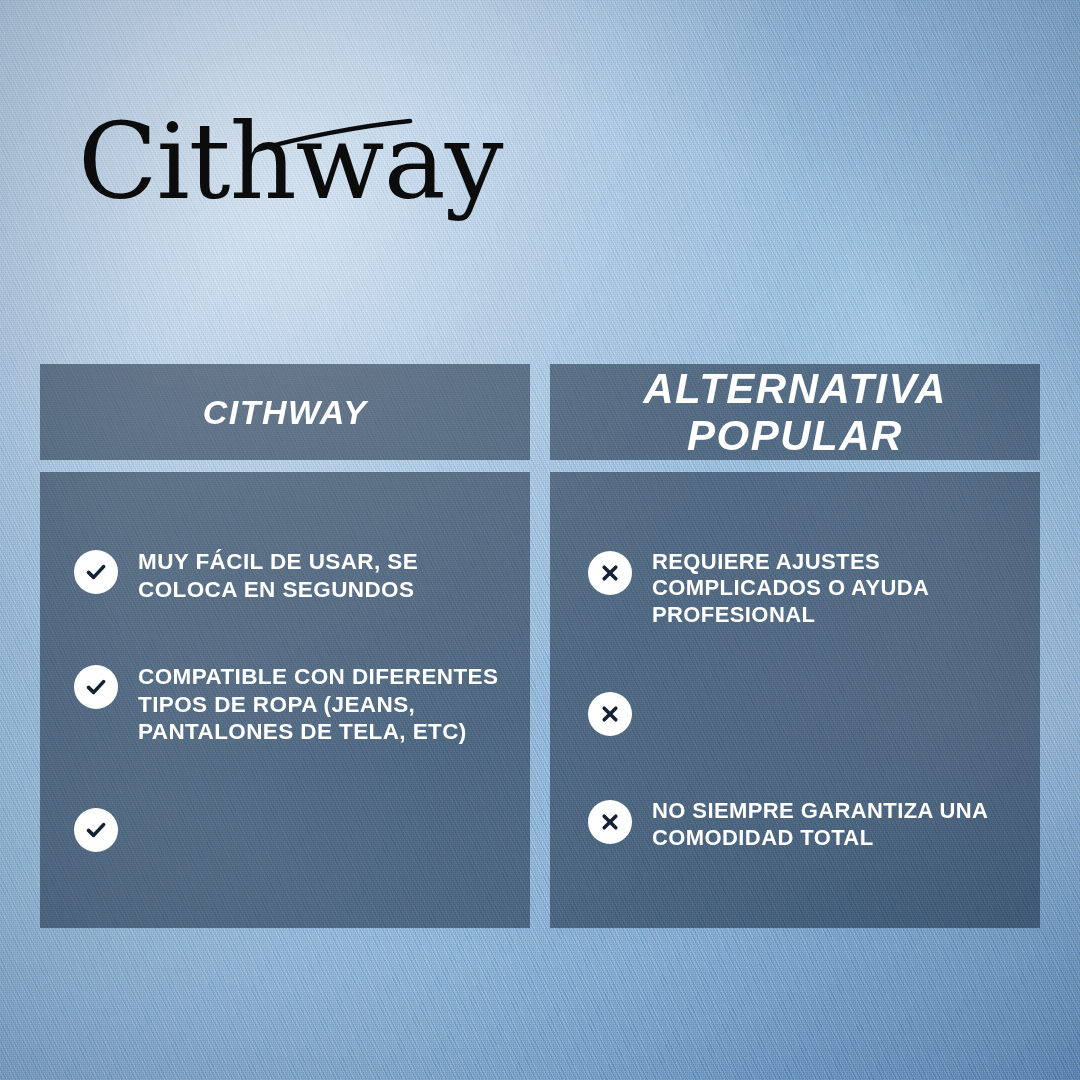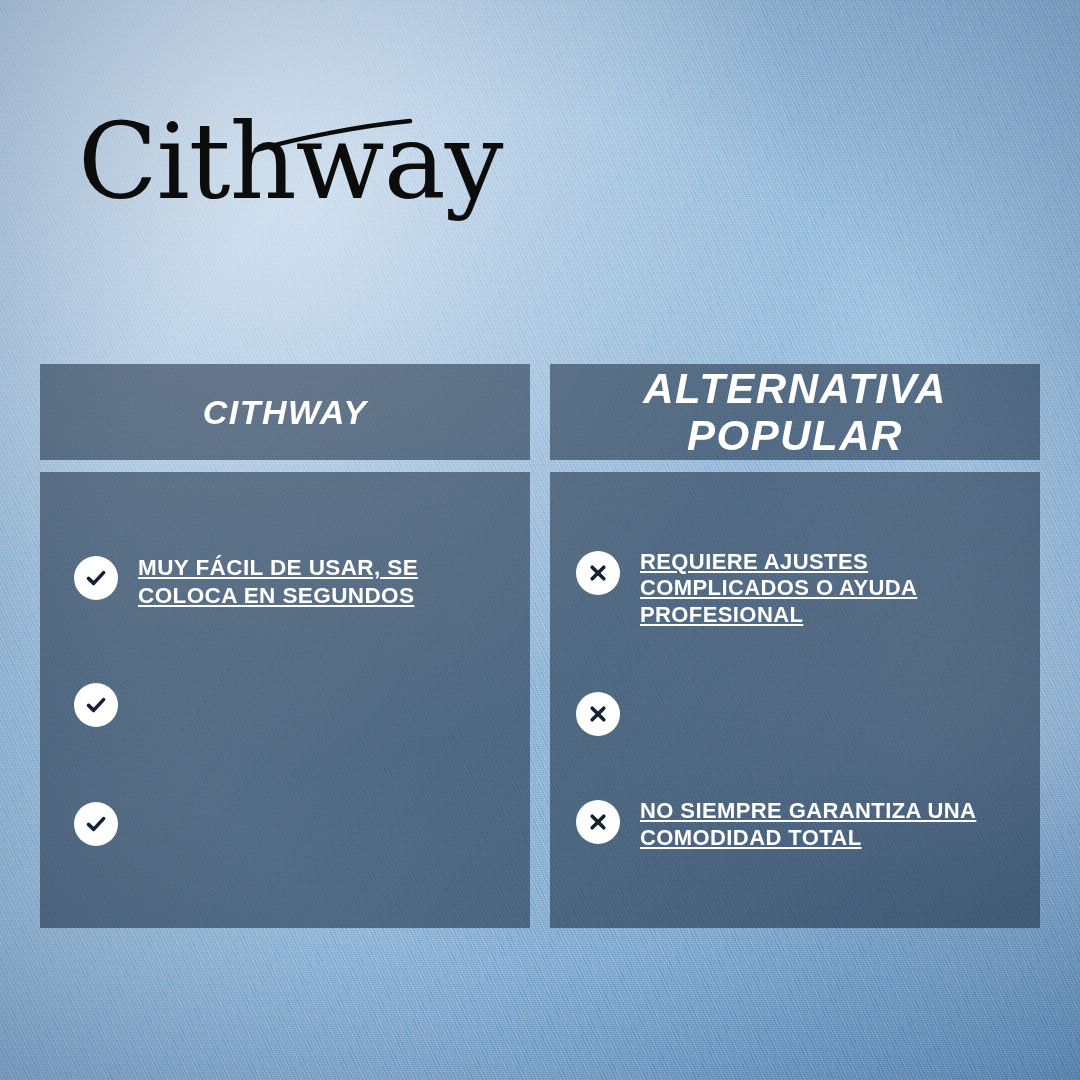--- a/index.html
+++ b/index.html
@@ -127,21 +127,21 @@
     margin-top: 12px;
     min-height: 456px;
     background: rgba(18, 33, 52, 0.52);
     padding: 46px 26px 46px 34px;
     box-sizing: border-box;
     display: flex;
     flex-direction: column;
     justify-content: space-around;
   }
   .col-body.alt {
-    padding-left: 26px;
+    padding-left: 38px;
   }
   .row {
     display: flex;
     align-items: flex-start;
     gap: 20px;
     margin: 14px 0;
   }
   .badge {
     flex: 0 0 auto;
     width: 44px;
@@ -154,21 +154,20 @@
     margin-top: 2px;
   }
   .row-text {
     color: #ffffff;
     font-family: "Liberation Sans", sans-serif;
     font-weight: bold;
     font-size: 22.5px;
     line-height: 1.22;
     letter-spacing: 0.4px;
     text-transform: uppercase;
-    text-decoration: underline;
   }
   .col.alt .row-text {
     font-size: 22px;
   }
 </style>
 </head>
 <body>
 
 <div class="canvas">
   <div class="denim-base"></div>
@@ -198,20 +197,21 @@
           </span>
           <span class="row-text">MUY FÁCIL DE USAR, SE COLOCA EN SEGUNDOS</span>
         </div>
 
         <div class="row">
           <span class="badge">
             <svg width="26" height="26" viewBox="0 0 26 26">
               <path d="M5.5 13.4 L10.6 18.4 L20.6 7.6" stroke="#122134" stroke-width="3.6" fill="none" stroke-linecap="round" stroke-linejoin="round"></path>
             </svg>
           </span>
+          <span class="row-text">COMPATIBLE CON DIFERENTES TIPOS DE ROPA (JEANS, PANTALONES DE TELA, ETC)</span>
         </div>
 
         <div class="row">
           <span class="badge">
             <svg width="26" height="26" viewBox="0 0 26 26">
               <path d="M5.5 13.4 L10.6 18.4 L20.6 7.6" stroke="#122134" stroke-width="3.6" fill="none" stroke-linecap="round" stroke-linejoin="round"></path>
             </svg>
           </span>
         </div>
 

